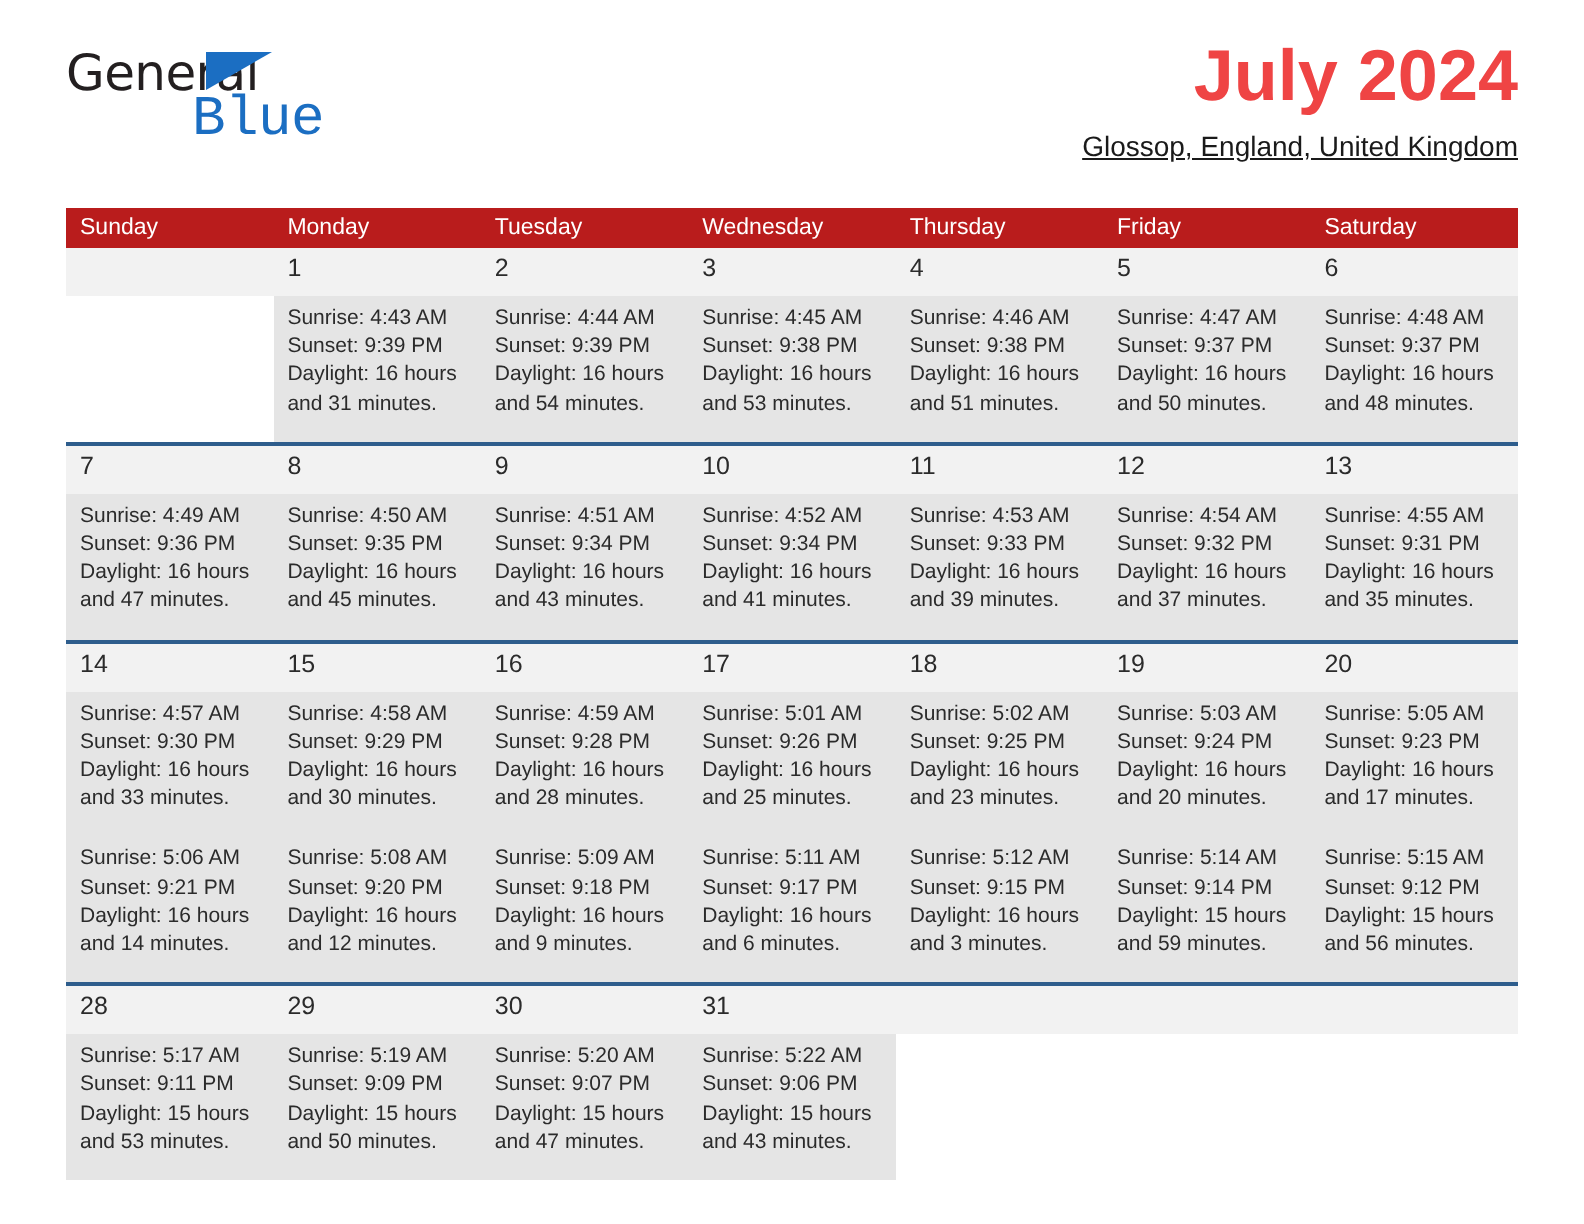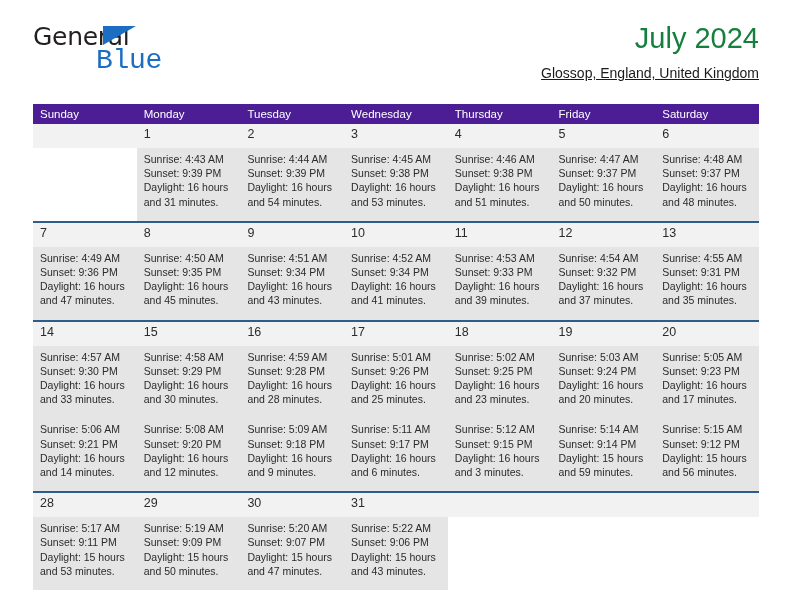--- a/index.html
+++ b/index.html
@@ -70,23 +70,23 @@
     font-weight: 400;
   }
 
   .title-block {
     position: absolute;
     right: 0;
     top: 22px;
     text-align: right;
   }
   .cal-title {
-    font-size: 29px;
-    font-weight: 400;
-    color: #15803d;
+    font-size: 36px;
+    font-weight: 700;
+    color: #ef4444;
     line-height: 32px;
     white-space: nowrap;
   }
   .cal-subtitle {
     font-size: 14px;
     font-weight: 400;
     color: #1a1a1a;
     line-height: 18px;
     margin-top: 10px;
     white-space: nowrap;
@@ -96,21 +96,21 @@
   
   .cal {
     position: absolute;
     left: 33px;
     top: 104px;
     width: 726px;
     border-collapse: collapse;
     table-layout: fixed;
   }
   .cal th {
-    background: #4c1d95;
+    background: #b91c1c;
     color: #ffffff;
     font-size: 11.5px;
     font-weight: 400;
     text-align: left;
     padding: 4px 0 4px 7px;
     height: 19px;
     box-sizing: border-box;
     vertical-align: middle;
     border: none;
   }

